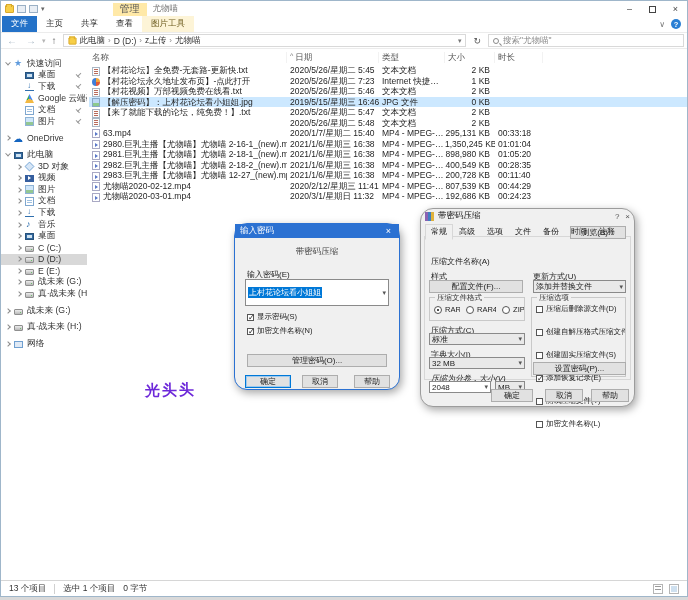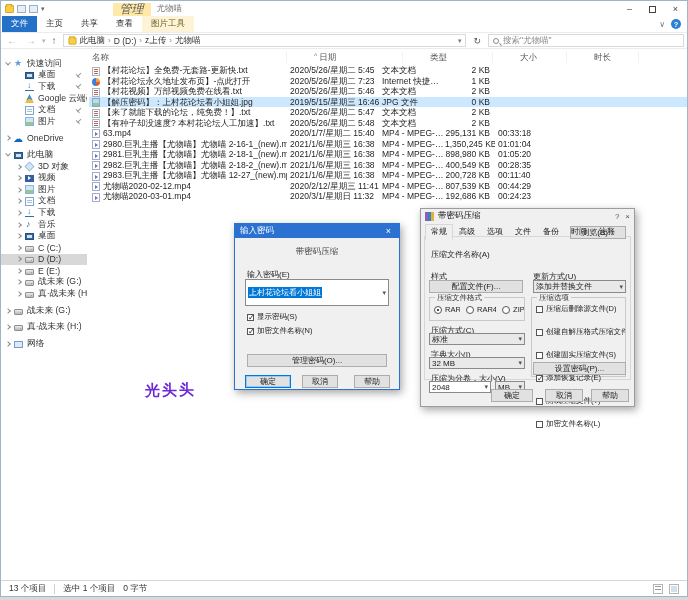--- a/index.html
+++ b/index.html
@@ -7,21 +7,21 @@
 body{font-family:"Liberation Sans",sans-serif;background:#d9d9d9;position:relative;font-size:9px;color:#222;}
 .window{position:absolute;left:0;top:0;right:0;bottom:3px;background:#fff;border:1px solid #9fb6ca;display:flex;flex-direction:column;}
 
 .titlebar{height:16px;display:flex;align-items:center;background:#fff;flex:none;}
 .qat{display:flex;align-items:center;gap:3px;padding-left:4px;}
 .qicon{width:9px;height:8px;display:inline-block;}
 .fold{background:#f7ce46;border:1px solid #d8a92b;border-radius:1px;position:relative;}
 .fold::before{content:"";position:absolute;left:0;top:-2px;width:4px;height:2px;background:#f7ce46;border:1px solid #d8a92b;border-bottom:none;}
 .qgray{background:#e8eef5;border:1px solid #9ab0c5;}
 .qchev{font-size:7px;color:#666;line-height:8px;}
-.ctxtab{margin-left:68px;background:#ffe9a8;color:#555;font-size:12px;height:13px;display:flex;align-items:center;padding:0 7px;font-style:italic;}
+.ctxtab{margin-left:68px;background:#ffe9a8;color:#555;font-size:10px;height:13px;display:flex;align-items:center;padding:0 7px;}
 .wtitle{margin-left:6px;color:#777;font-size:8.5px;flex:1;white-space:nowrap;overflow:hidden;}
 .wbtns{display:flex;height:15px;}
 .wbtn{width:23px;display:flex;align-items:center;justify-content:center;color:#444;font-size:9px;}
 .maxglyph{width:7px;height:7px;border:1px solid #444;display:inline-block;}
 
 .ribbonrow{height:16px;display:flex;align-items:flex-end;background:#fff;border-bottom:1px solid #ececec;flex:none;position:relative;}
 .rtab{font-size:8.5px;color:#333;padding:2px 9px;cursor:default;}
 .rtab.file{background:#2472c8;color:#fff;margin-left:1px;}
 .rtab.ctx{background:#fdf4d7;color:#6b5a1d;}
 .ribbonright{position:absolute;right:6px;top:2px;display:flex;align-items:center;gap:6px;}
@@ -68,21 +68,21 @@
 .si-video::after{content:"";position:absolute;left:3px;top:1px;width:0;height:0;border-left:3px solid #fff;border-top:2px solid transparent;border-bottom:2px solid transparent;}
 .si-music::before{content:"♪";color:#2f6fae;font-size:9px;line-height:9px;position:absolute;left:1px;top:0;}
 .si-drive{height:6px;margin-top:2px;background:linear-gradient(180deg,#ececec,#b9b9b9);border:1px solid #8f8f8f;border-radius:1px;}
 .si-drive::after{content:"";position:absolute;right:1px;top:2px;width:1px;height:1px;background:#6abf6a;}
 .si-network{background:#dfe9f5;border:1px solid #6f9fd0;height:7px;margin-top:1px;}
 .pin{width:7px;height:7px;margin-left:auto;margin-right:5px;position:relative;transform:rotate(45deg);flex:none;}
 .pin::before{content:"";position:absolute;left:3px;top:0;width:1px;height:5px;background:#9a9a9a;}
 .pin::after{content:"";position:absolute;left:1px;top:4px;width:5px;height:1px;background:#9a9a9a;}
 
 .filepane{flex:1;position:relative;overflow:hidden;}
-.hdrrow{display:flex;align-items:center;height:13px;margin:2px 0 1px 2px;color:#555;font-size:8.5px;gap:24px;}
+.hdrrow{display:flex;align-items:center;height:13px;margin:2px 0 1px 2px;color:#555;font-size:8.5px;}
 .hcell{border-right:1px solid #f2f2f2;height:11px;display:flex;align-items:center;padding-left:3px;}
 .c1{width:198px;}.c2{width:92px;}.c3{width:66px;}.c4{width:50px;}.c5{width:48px;}
 .sortcaret{color:#777;font-size:7px;margin-right:2px;transform:translateY(-2px);}
 .row{display:flex;align-items:flex-start;height:10.5px;margin-left:2px;font-size:8.5px;color:#1f1f1f;}
 .row.sel{background:#cce8ff;}
 .cell{white-space:nowrap;overflow:hidden;}
 .cn{width:198px;display:flex;align-items:center;gap:3px;padding-left:3px;}
 .cd{width:92px;padding-left:3px;}
 .ct{width:66px;text-overflow:ellipsis;padding-left:3px;}
 .cs{width:50px;text-align:right;padding-right:5px;}
@@ -97,21 +97,21 @@
 .annotation{position:absolute;left:58px;top:332px;font-size:15px;font-weight:bold;color:#6d28d9;letter-spacing:2px;transform:rotate(-1deg);}
 
 .statusbar{height:16px;flex:none;border-top:1px solid #d6d6d6;display:flex;align-items:center;padding:0 8px;font-size:8.5px;color:#333;background:#fff;}
 .sdiv{width:1px;height:10px;background:#d0d0d0;margin:0 8px;}
 .sbytes{margin-left:8px;}
 .statusicons{margin-left:auto;display:flex;gap:6px;}
 .svi{width:10px;height:10px;border:1px solid #b5b5b5;position:relative;}
 .svi.list::after{content:"";position:absolute;inset:1px;background:repeating-linear-gradient(180deg,#9a9a9a 0 1px,transparent 1px 3px);}
 .svi.thumb::after{content:"";position:absolute;inset:1px;background:#cfe0ef;}
 
-.dlg{position:absolute;background:#f0f0f0;box-shadow:2px 3px 8px rgba(0,0,0,.35);}
+.dlg{position:absolute;background:#f0f0f0;box-shadow:2px 3px 8px rgba(0,0,0,.35);border-radius:13px;}
 .btn{position:absolute;background:#e1e1e1;border:1px solid #adadad;font-size:8px;display:flex;align-items:center;justify-content:center;color:#222;}
 .btn.default{border:1px solid #0078d7;box-shadow:inset 0 0 0 1px #9ec9ee;}
 .combo{position:absolute;background:#fff;border:1px solid #8a8a8a;display:flex;align-items:center;font-size:8px;padding:0 2px;overflow:hidden;white-space:nowrap;}
 .combo .arr{margin-left:auto;color:#555;font-size:7px;padding-left:2px;flex:none;}
 .combo.gray{background:#e9e9e9;}
 .group{position:absolute;border:1px solid #c9c9c9;}
 .group .legend{position:absolute;top:-5px;left:5px;background:#f0f0f0;padding:0 2px;font-size:7.5px;color:#333;white-space:nowrap;}
 .ckrow{display:flex;align-items:center;gap:3px;font-size:7.5px;color:#222;white-space:nowrap;overflow:hidden;}
 .ckbox{width:7px;height:7px;border:1px solid #555;background:#fff;position:relative;flex:none;}
 .ckbox.on::after{content:"✓";position:absolute;top:-2px;left:0;font-size:8px;color:#111;}
@@ -384,21 +384,20 @@
               <span>【来了就能下载的论坛，纯免费！】.txt</span>
             </span>
             <span class="cell cd">2020/5/26/星期二 5:47</span>
             <span class="cell ct">文本文档</span>
             <span class="cell cs">2 KB</span>
             <span class="cell cl"></span>
           </div>
           <div class="row">
             <span class="cell cn">
               <span class="fic fi-txt"></span>
-              <span>【有种子却没速度? 本村花论坛人工加速】.txt</span>
             </span>
             <span class="cell cd">2020/5/26/星期二 5:48</span>
             <span class="cell ct">文本文档</span>
             <span class="cell cs">2 KB</span>
             <span class="cell cl"></span>
           </div>
           <div class="row">
             <span class="cell cn">
               <span class="fic fi-vid"></span>
               <span>63.mp4</span>
@@ -496,21 +495,21 @@
     <div class="tabsrow">
         <div class="rtab2 active">常规</div>
         <div class="rtab2">高级</div>
         <div class="rtab2">选项</div>
         <div class="rtab2">文件</div>
         <div class="rtab2">备份</div>
         <div class="rtab2">时间</div>
         <div class="rtab2">注释</div>
       </div>
     <div class="tabpage"></div>
-    <span class="lbl" style="left:10px;top:40px;">压缩文件名称(A)</span>
+    <span class="lbl" style="left:10px;top:47px;">压缩文件名称(A)</span>
     <div class="btn" style="right:8px;top:17px;width:56px;height:13px;">浏览(B)...</div>
     <span class="lbl" style="left:10px;top:62px;">样式</span>
     <div class="btn" style="left:8px;top:71px;width:94px;height:13px;">配置文件(F)...</div>
     <span class="lbl" style="left:112px;top:62px;">更新方式(U)</span>
     <div class="combo gray" style="left:112px;right:8px;top:71px;height:13px;">
       <span>添加并替换文件</span>
       <span class="arr">▾</span>
     </div>
     <div class="group" style="left:8px;top:88px;width:96px;height:24px;">
       <span class="legend">压缩文件格式</span>
@@ -561,21 +560,21 @@
     <span class="lbl" style="left:10px;top:116px;">压缩方式(C)</span>
     <div class="combo gray" style="left:8px;top:124px;width:96px;height:12px;">
       <span>标准</span>
       <span class="arr">▾</span>
     </div>
     <span class="lbl" style="left:10px;top:140px;">字典大小(I)</span>
     <div class="combo gray" style="left:8px;top:148px;width:96px;height:12px;">
       <span>32 MB</span>
       <span class="arr">▾</span>
     </div>
-    <span class="lbl" style="left:10px;top:164px;">压缩为分卷，大小(V)</span>
+    <span class="lbl" style="left:10px;top:164px;font-style:italic;">压缩为分卷，大小(V)</span>
     <div class="combo" style="left:8px;top:172px;width:62px;height:12px;">
       <span>2048</span>
       <span class="arr">▾</span>
     </div>
     <div class="combo gray" style="left:74px;top:172px;width:30px;height:12px;">
       <span>MB</span>
       <span class="arr">▾</span>
     </div>
     <div class="btn" style="left:112px;right:8px;top:153px;height:13px;">设置密码(P)...</div>
     <div class="btn" style="left:70px;top:180px;width:42px;height:13px;">确定</div>

